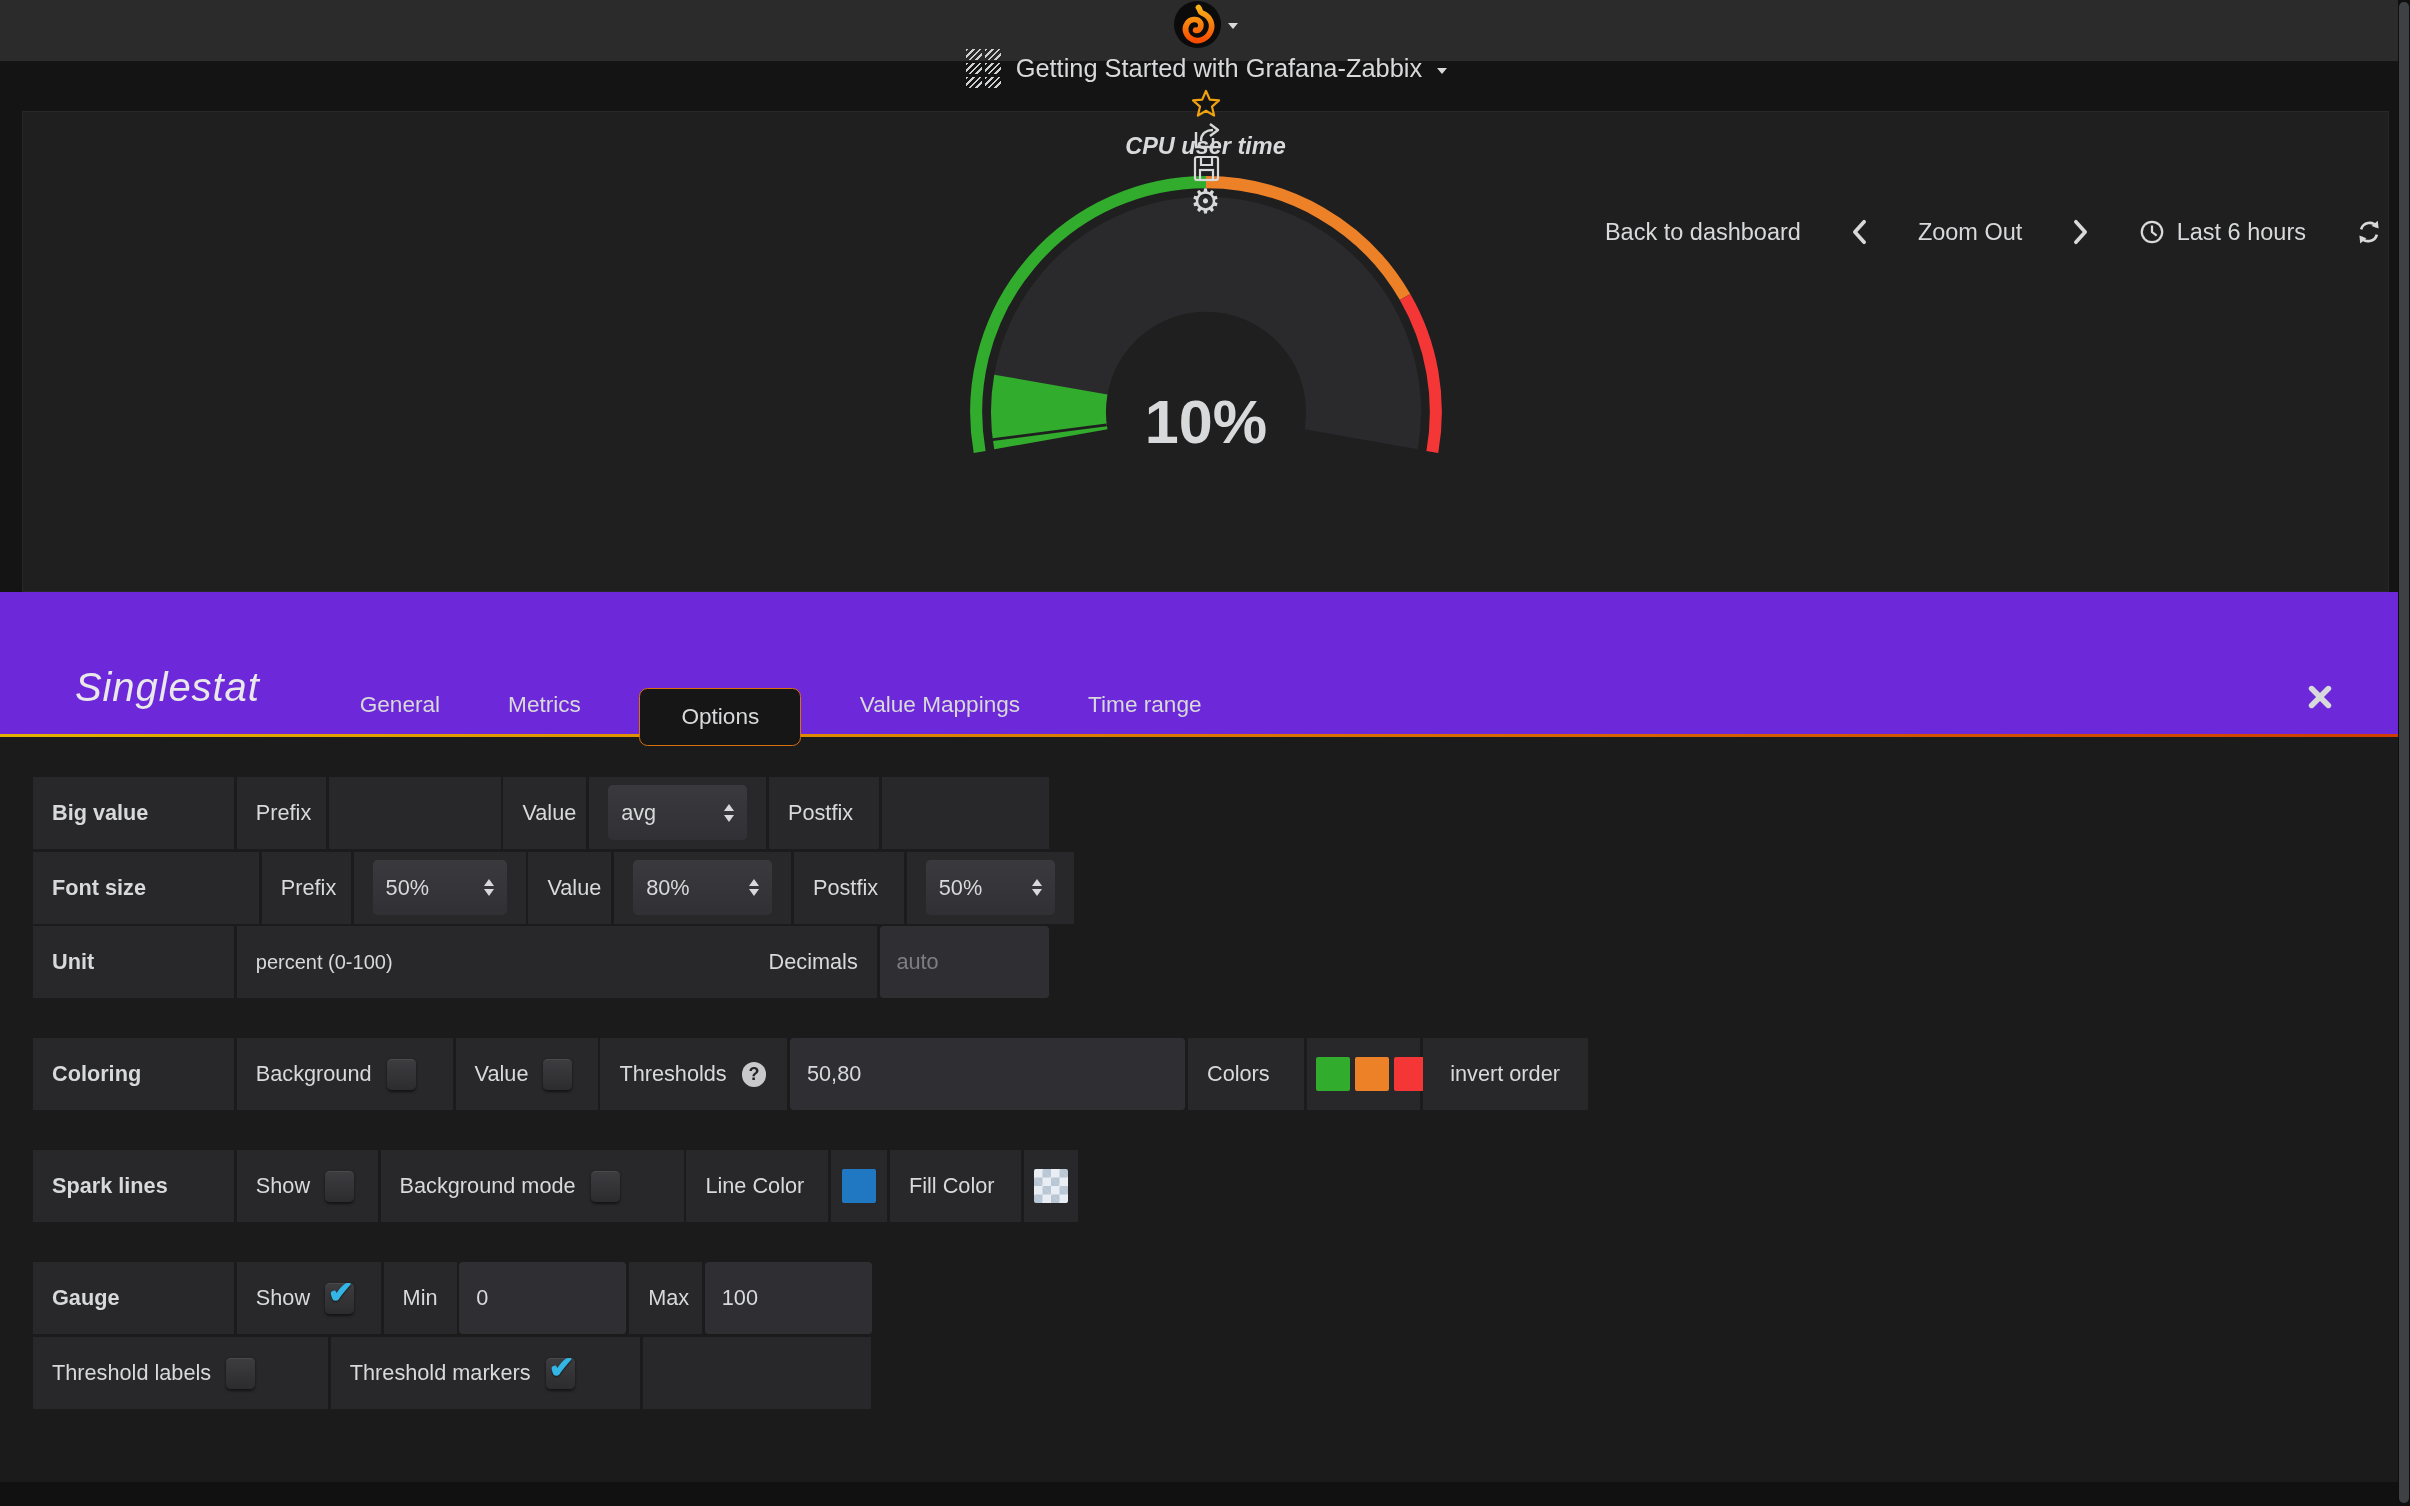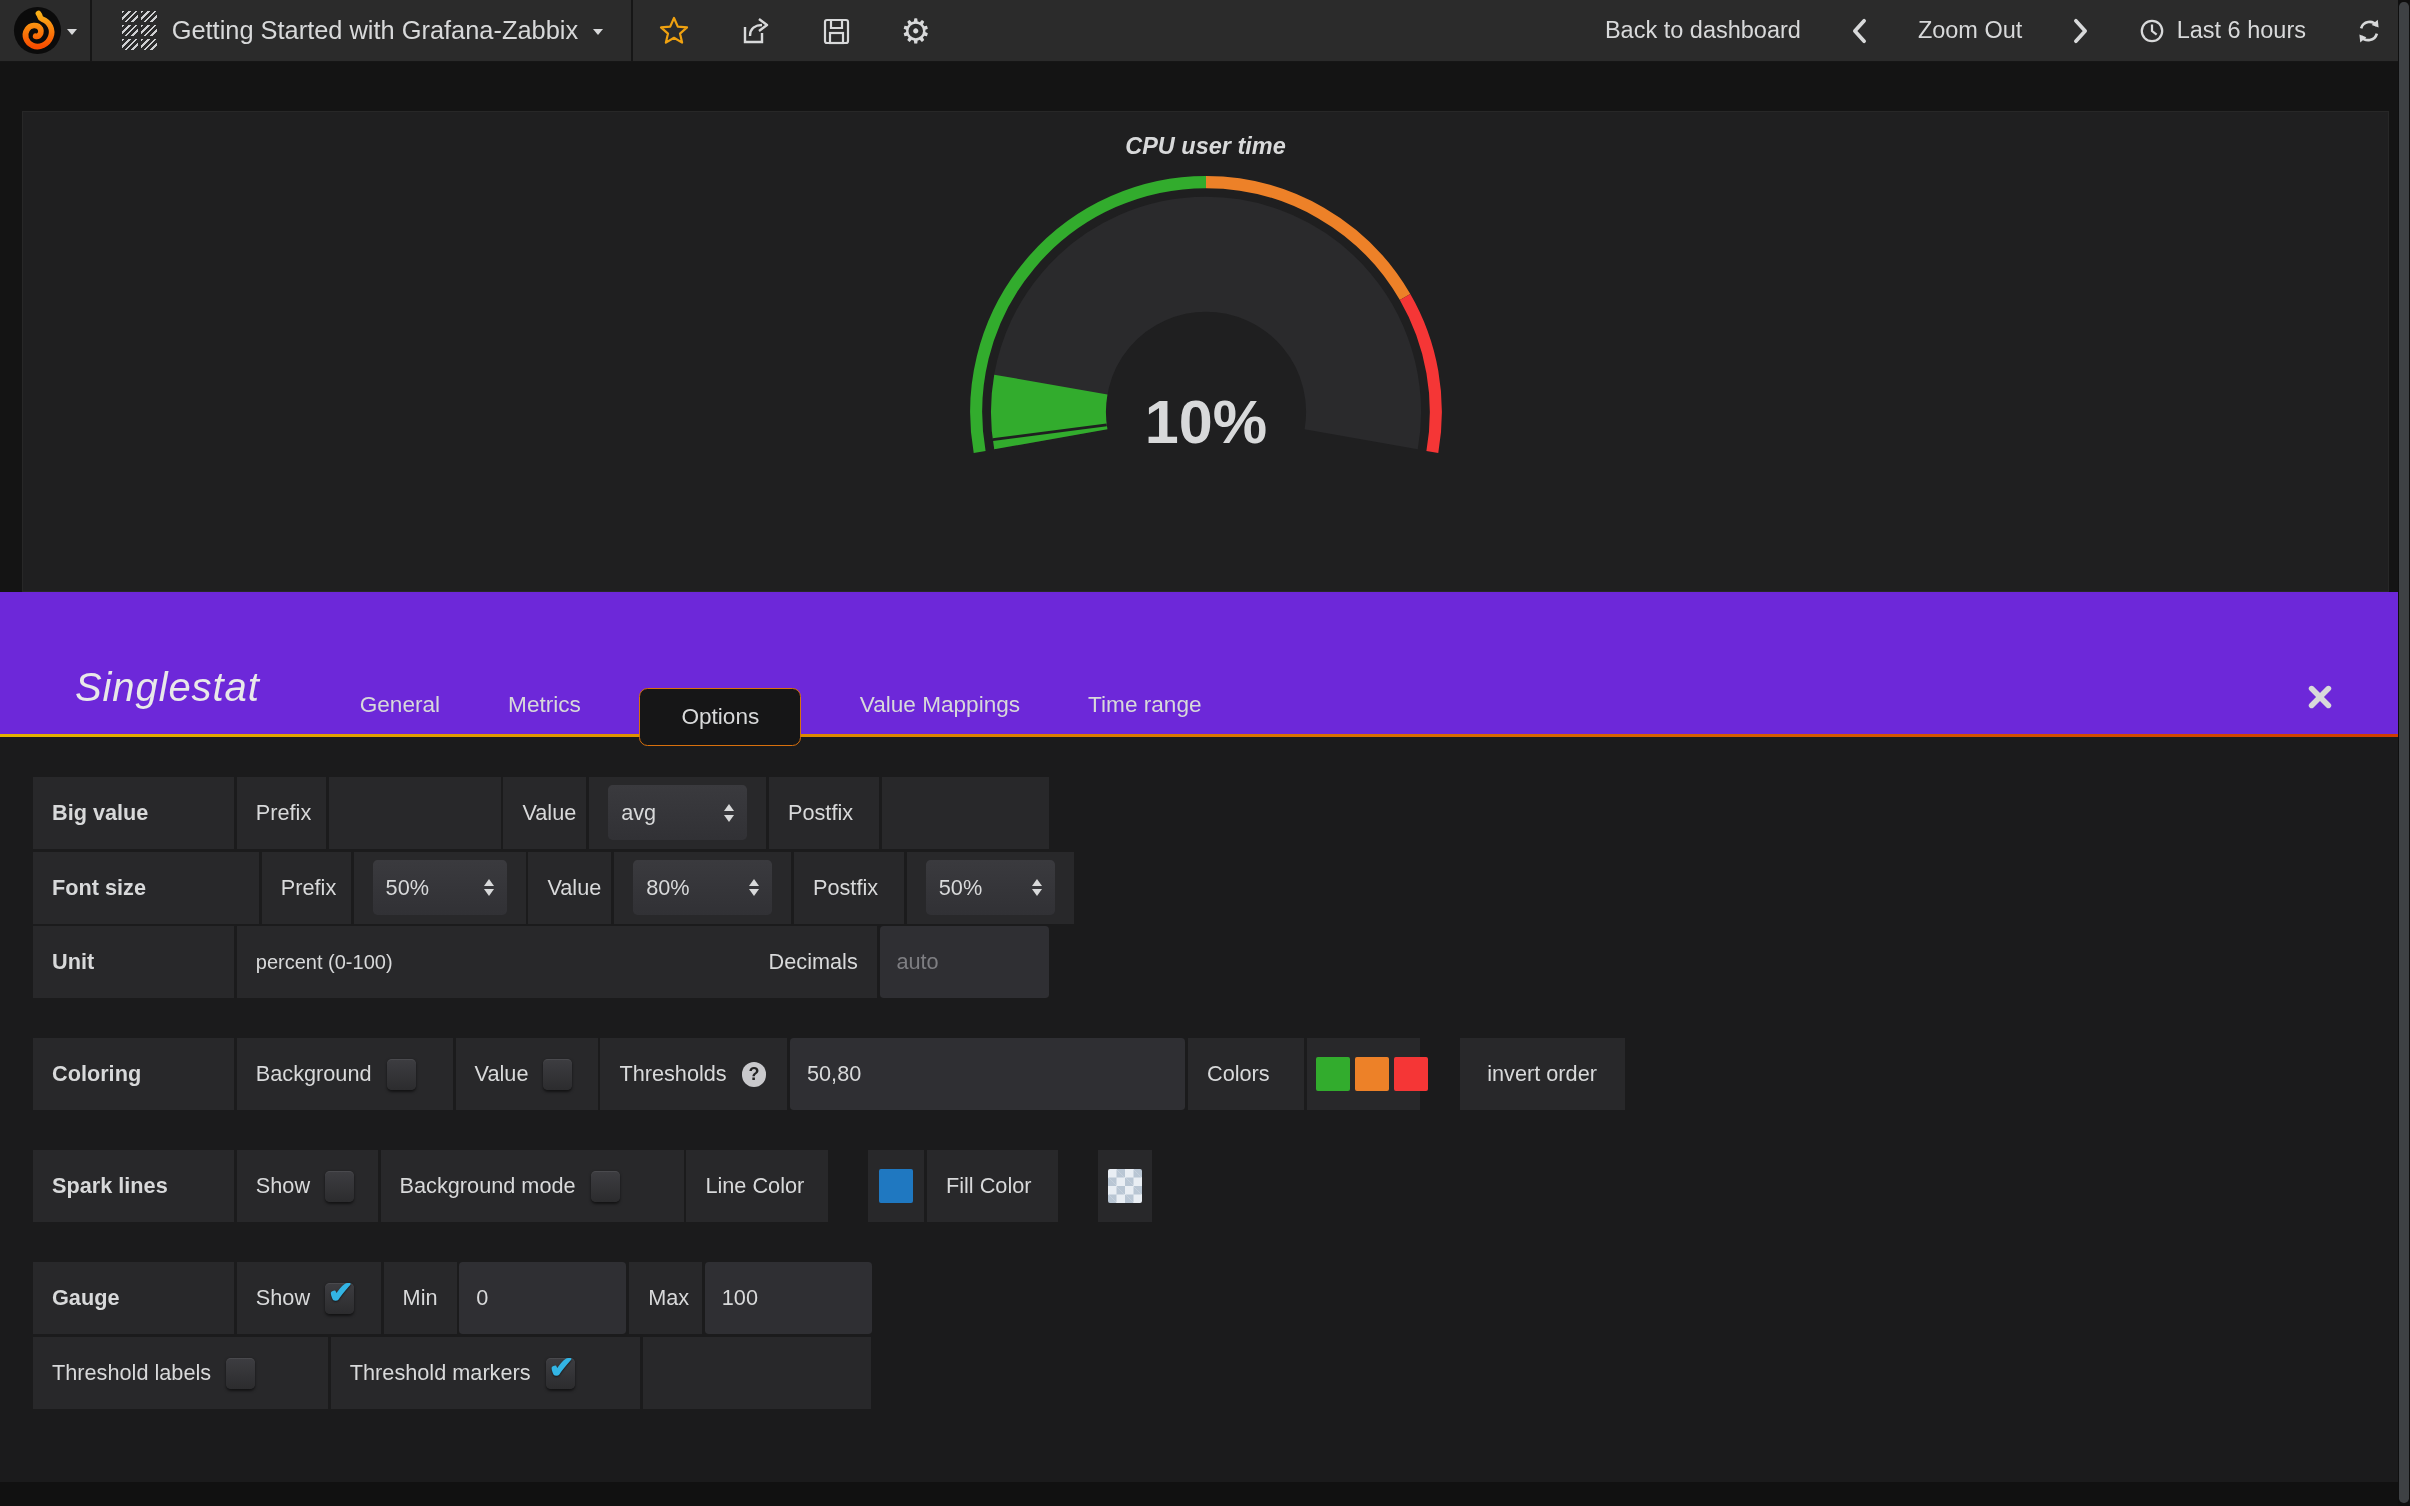--- a/index.html
+++ b/index.html
@@ -1,20 +1,20 @@
 <!DOCTYPE html>
 <html style="font-size:15px"><head>
 <meta charset="utf-8">
 <style>
   * { margin:0; padding:0; box-sizing:border-box; }
   html,body { width:2411px; height:1507px; overflow:hidden; }
   body { background:#141414; font-family:"Liberation Sans", sans-serif; color:#d8d9da; position:relative; }
 
   
-  .navbar { height:62px; background:#2b2b2b; display:flex; align-items:center; border-bottom:1.9px solid #161616; position:relative; }
+  .navbar { height:62px; background:#2b2b2b; display:flex; align-items:center; border-bottom:1.9px solid #161616; position:relative;flex-direction:column; }
   .logo-block { width:90px; height:100%; display:flex; align-items:center; justify-content:center; gap:5.6px; cursor:pointer; }
   .nav-divider { width:1.9px; height:62px; background:#161616; }
   .dash-title-btn { display:flex; align-items:center; gap:15px; padding:0 28px 0 30px; height:100%; cursor:pointer; }
   .dash-grid-icon { display:grid; grid-template-columns:16px 16px; grid-template-rows:11.3px 11.3px 11.3px; gap:2.8px; }
   .dash-grid-icon i { background:repeating-linear-gradient(135deg,#cfd0d2 0 1.9px, rgba(0,0,0,0) 1.9px 4.7px); display:block; }
   .dash-title { font-size:25.4px; color:#d8d9da; }
   .caret-down { width:0; height:0; border-left:6.6px solid transparent; border-right:6.6px solid transparent; border-top:7.5px solid #d8d9da; margin-top:3.8px; }
   .caret-down.small { border-left-width:5.6px; border-right-width:5.6px; border-top-width:6.6px; }
   .icon-btn { padding:0 24.5px; height:100%; display:flex; align-items:center; cursor:pointer; }
   .gear-glyph { font-size:34px; color:#d8d9da; line-height:1; }
@@ -38,21 +38,21 @@
   .gradient-line { height:2.8px; background:linear-gradient(to right,#e3b200 0%,#cf3c00 100%); position:relative; z-index:1; }
   .editor-content { background:#1b1b1c; padding:40px 0 73px 33px; }
 
   .row { display:flex; gap:2.8px; margin-bottom:2.8px; }
   .row:last-child { margin-bottom:0; }
   .group { margin-bottom:40px; }
   .group:last-child { margin-bottom:0; }
   .cell { background:#28282a; height:72px; display:flex; align-items:center; padding:0 19px; font-size:21.7px; color:#d8d9da; gap:15px; }
   .cell.bold { font-weight:bold; }
   .cell.lit { background:#2f2f33; border-radius:3.8px; padding:0 3.8px; }
-  .cell.center { justify-content:center;margin-left:37px; }
+  .cell.center { justify-content:center; }
   .text-input { background:#2c2c2f; border-radius:4.7px; height:55px; width:100%; border:none; }
   input.bare { background:transparent; border:none; outline:none; color:#d8d9da; font-size:21.7px; width:100%; padding:0 13px; font-family:"Liberation Sans",sans-serif; }
   input.bare::placeholder { color:#7e7e82; }
   .select-box { background:linear-gradient(#3a3a3e,#313135); border-radius:4.7px; height:55px; width:100%; display:flex; align-items:center; justify-content:space-between; padding:0 13px; cursor:pointer; }
   .spin { display:flex; flex-direction:column; gap:3.8px; }
   .spin i { width:0; height:0; border-left:5.6px solid transparent; border-right:5.6px solid transparent; display:block; }
   .spin .up { border-bottom:7.5px solid #d8d9da; }
   .spin .dn { border-top:7.5px solid #d8d9da; }
   .gf-checkbox { width:29px; height:31px; border-radius:4.7px; background:linear-gradient(#3d3d41,#2c2c2e); box-shadow:inset 0 0.9px 0 rgba(255,255,255,.07), 0 1.9px 2.8px rgba(0,0,0,.55); position:relative; cursor:pointer; flex:none; }
   .gf-checkbox .check { display:none; position:absolute; top:-8.5px; left:2.8px; color:#33b5e5; font-size:31px; font-weight:bold; text-shadow:0 0.9px 1.9px rgba(0,0,0,.6); }

